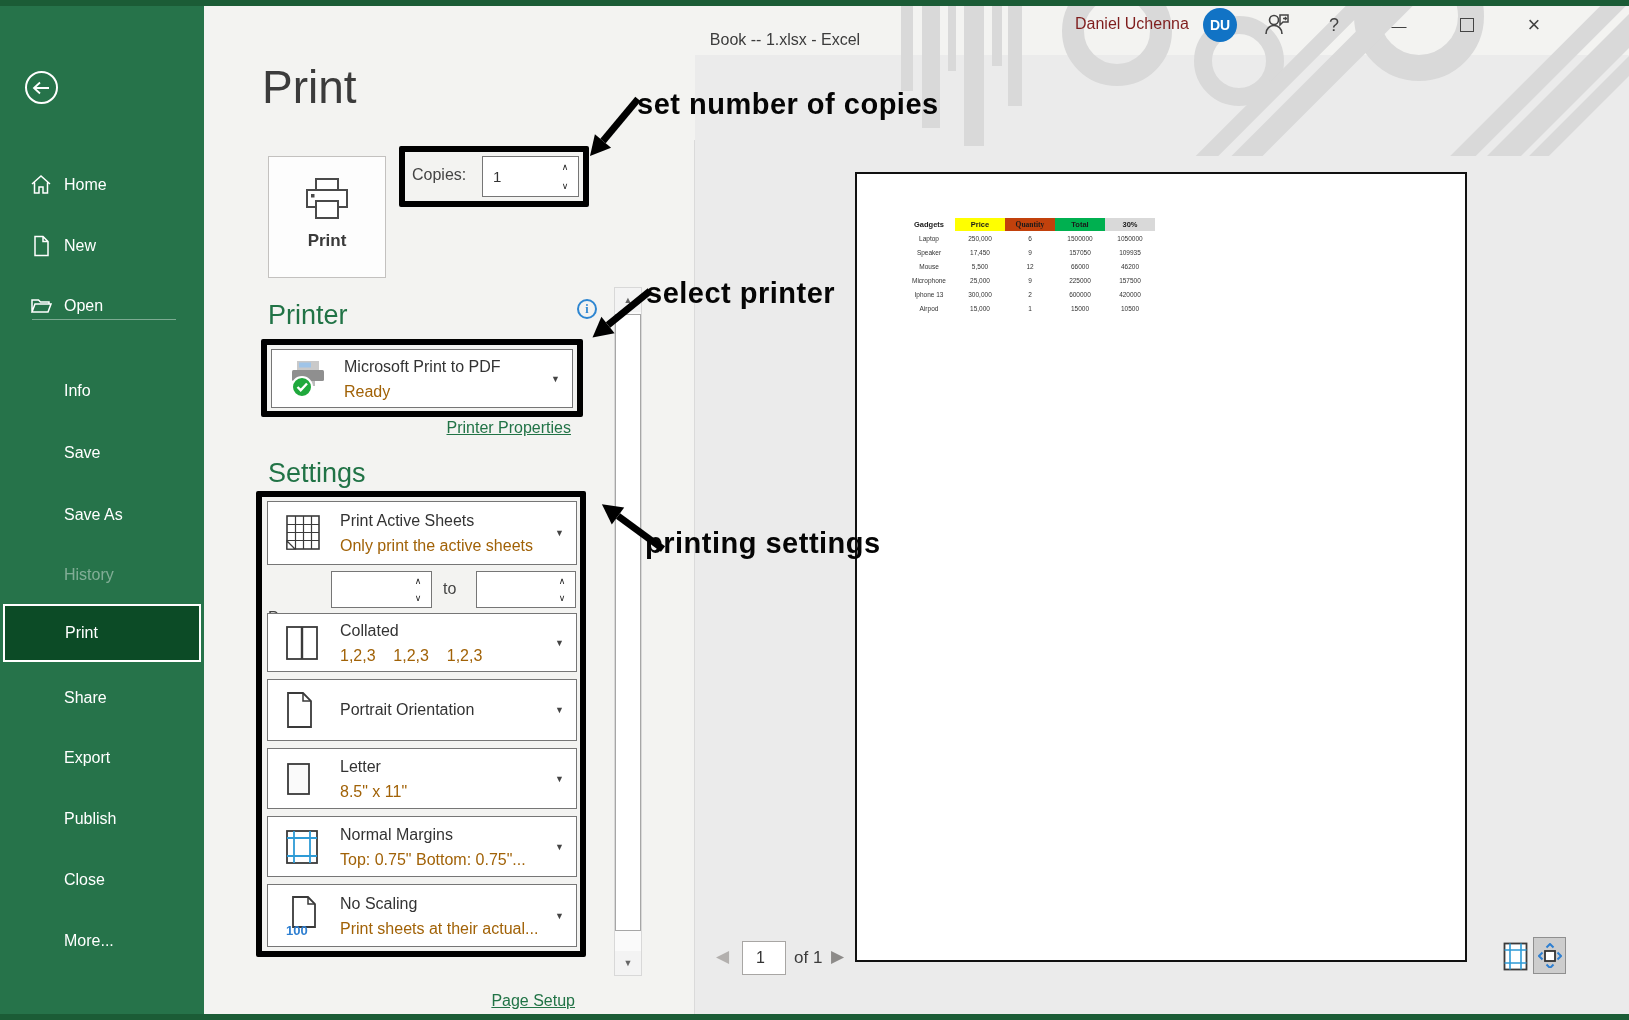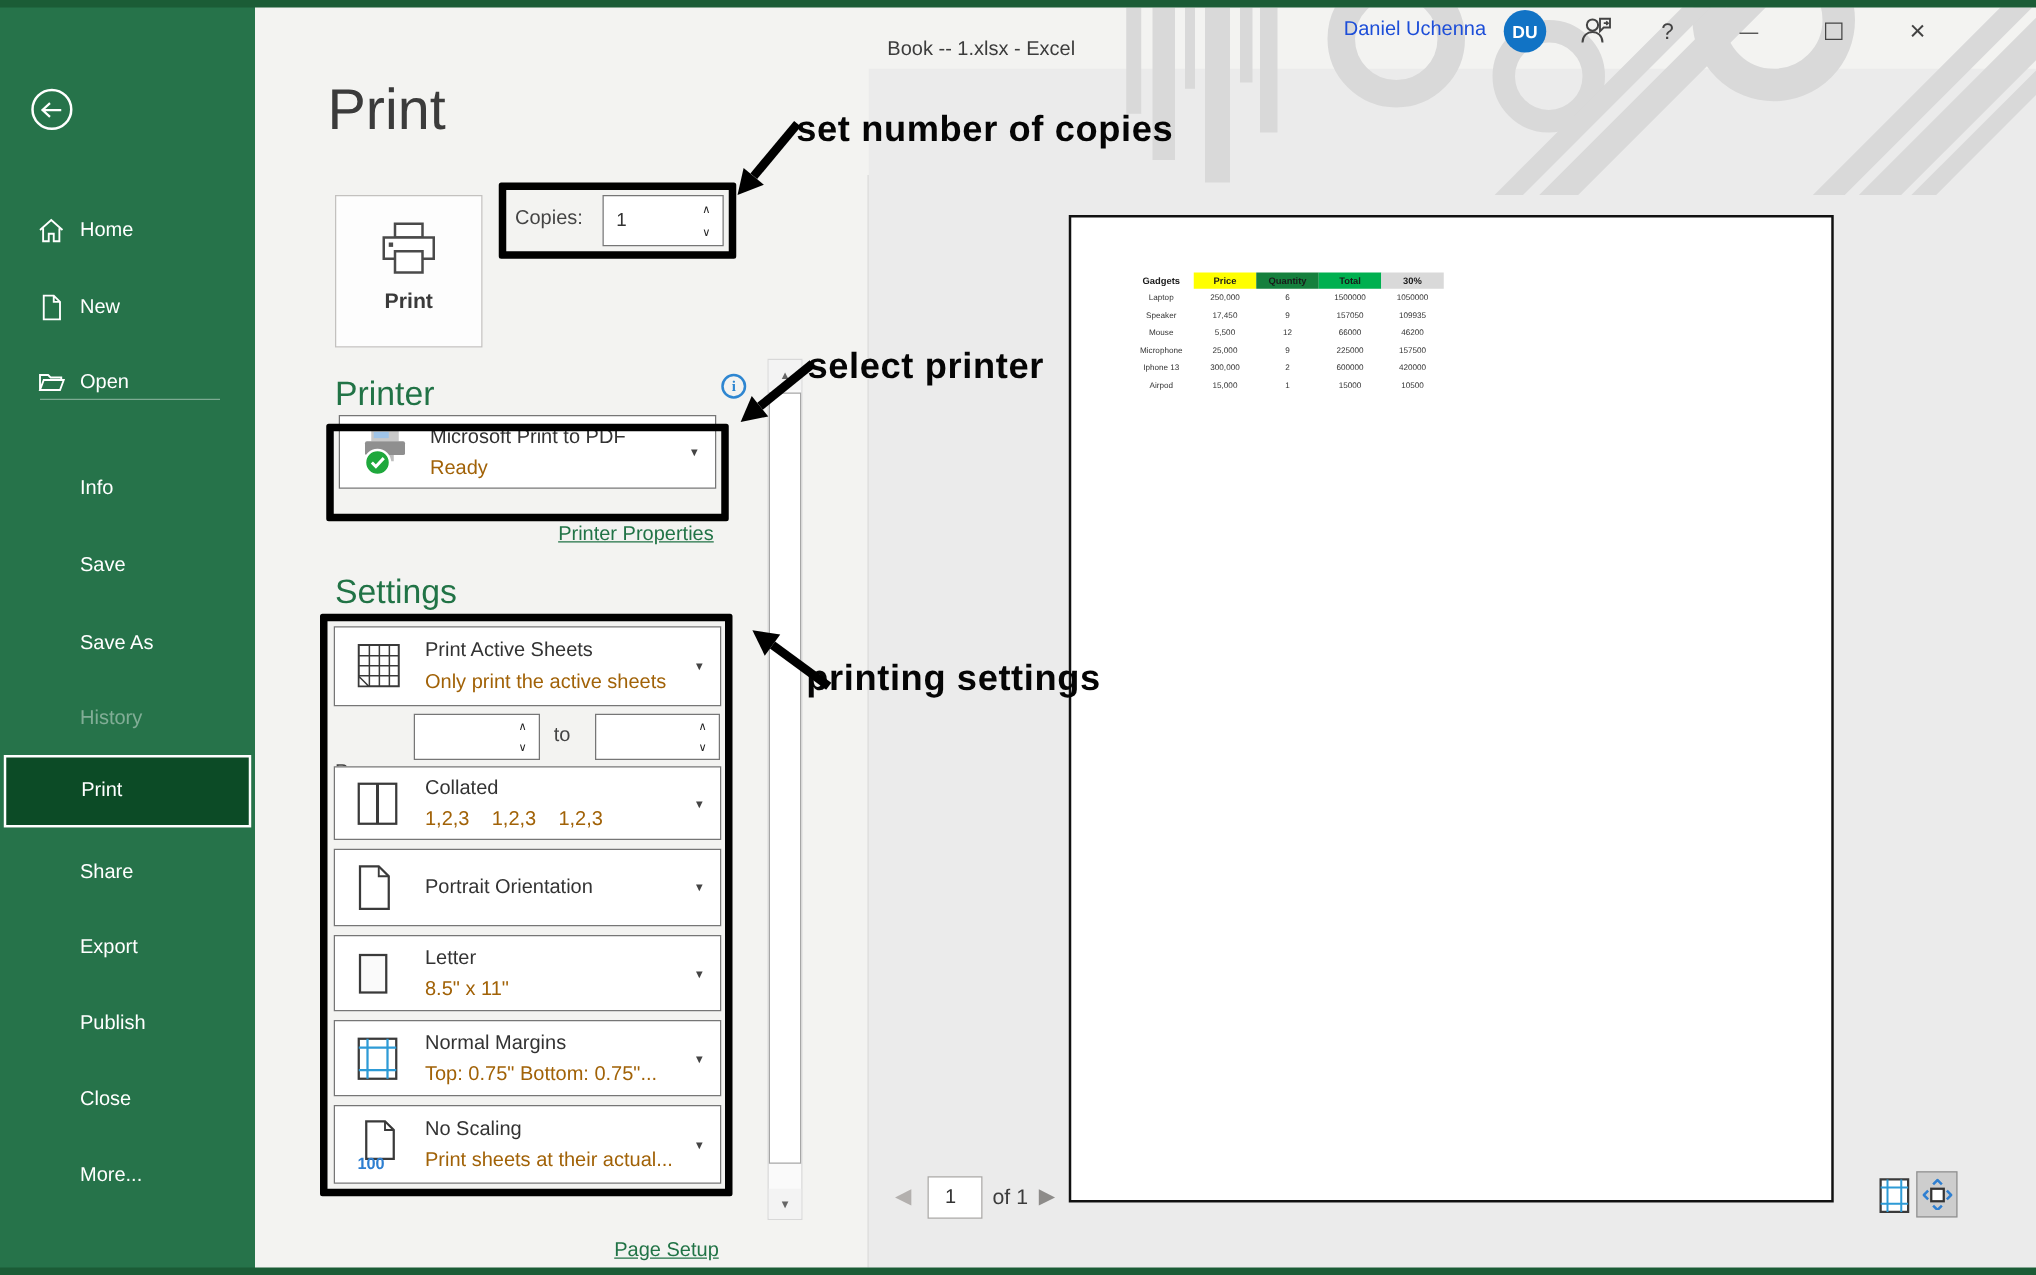--- a/index.html
+++ b/index.html
@@ -11,21 +11,21 @@
   .strip { position:absolute; left:0; width:1629px; height:6px; background:#1b5c36; z-index:6; }
 
   
   .header-art { position:absolute; left:694px; top:6px; width:935px; height:150px; overflow:hidden; z-index:0; }
   .art-bar { position:absolute; top:0; background:#d9d9d9; }
   .art-ring { position:absolute; border-radius:50%; border:22px solid #d9d9d9; }
   .art-stripe { position:absolute; background:#d9d9d9; transform:rotate(45deg); transform-origin:center; }
 
   
   .titlebar-title { position:absolute; left:600px; top:15px; width:370px; text-align:center; font-size:16px; color:#3c3c3c; z-index:2;margin-top:16px; }
-  .user-name { position:absolute; left:1075px; top:15px; font-size:16px; color:#1d4ed8; z-index:2; }
+  .user-name { position:absolute; left:1075px; top:15px; font-size:16px; color:#7f1d1d; z-index:2; }
   .avatar { position:absolute; left:1203px; top:8px; width:34px; height:34px; border-radius:50%; background:#1173c5; color:#ffffff; font-size:14px; font-weight:bold; display:flex; align-items:center; justify-content:center; z-index:2; }
   .tb-btn { position:absolute; top:8px; height:34px; display:flex; align-items:center; justify-content:center; color:#424242; z-index:2; }
 
   
   .sidebar { position:absolute; left:0; top:0; width:204px; height:1020px; background:#26734a; z-index:5; }
   .back-btn { position:absolute; left:25px; top:71px; width:33px; height:33px; border:2px solid #fff; border-radius:50%; display:flex; align-items:center; justify-content:center; }
   .side-item { position:absolute; left:0; width:204px; height:30px; display:flex; align-items:center; color:#fff; font-size:16px; cursor:default;margin-top:28px; }
   .side-item .lbl { position:absolute; left:64px; }
   .side-icon { position:absolute; left:30px; width:22px; height:22px; }
   .side-divider { position:absolute; left:32px; top:319px; width:144px; height:1px; background:rgba(255,255,255,.4); }
@@ -66,21 +66,21 @@
 
   .divider-v { position:absolute; left:694px; top:140px; width:1px; height:874px; background:#dadada; z-index:1; }
 
   
   .preview-bg { position:absolute; left:695px; top:55px; width:934px; height:959px; background:#ebebeb; z-index:0; }
   .preview-page { position:absolute; left:855px; top:172px; width:612px; height:790px; background:#fff; border:2px solid #111; z-index:2; }
   .ptable { position:absolute; left:46px; top:44px; display:grid; grid-template-columns:52px 50px 50px 50px 50px; z-index:3; }
   .ptable .hc { height:13px; display:flex; align-items:center; justify-content:center; font-size:7.5px; font-weight:bold; color:#1a1a1a; }
   .ptable .dc { height:14px; display:flex; align-items:center; justify-content:center; font-size:6.5px; color:#333; }
   .fill-yellow { background:#FFFF00; }
-  .fill-blue { background:#15803d; }
+  .fill-blue { background:#c2410c;font-family:Liberation Serif, serif; }
   .fill-green { background:#00B050; }
   .fill-gray { background:#D9D9D9; }
 
   .nav-tri { position:absolute; font-size:17px; z-index:2; }
   .nav-input { position:absolute; left:742px; top:941px; width:44px; height:34px; background:#fff; border:1px solid #a8a6a4; z-index:2; font-size:16px; color:#333; display:flex; align-items:center; padding-left:13px; }
   .nav-of { position:absolute; left:794px; top:948px; font-size:17px; color:#3c3c3c; z-index:2; }
 
   .corner-btn { position:absolute; z-index:2; display:flex; align-items:center; justify-content:center; }
   .zoom-btn { background:#cdcdcd; border:1px solid #8f8f8f; }
 
@@ -206,21 +206,21 @@
   <span class="val">1</span>
   <div class="spin-btns">
     <span>∧</span>
     <span>∨</span>
   </div>
 </div>
 
 <div class="sec-heading" style="left:268px; top:300px;">Printer</div>
 <div class="abs" style="left:577px; top:299px; width:20px; height:20px; border:2px solid #2E86D1; border-radius:50%; display:flex; align-items:center; justify-content:center; font-size:12px; font-weight:bold; color:#2E86D1; z-index:2; font-family:'Liberation Serif',serif;">i</div>
 
-<div class="native-box" style="left:271px; top:332px; width:302px; height:59px;">
+<div class="native-box" style="left:271px; top:349px; width:302px; height:59px;">
   <svg class="opt-icon" width="40" height="40" viewBox="0 0 40 40">
     <rect x="9" y="2" width="22" height="9" fill="#c9c9c9"></rect>
     <rect x="11" y="3.5" width="12" height="5" fill="#9fc4e8"></rect>
     <rect x="4" y="11" width="32" height="11" rx="1.5" fill="#8f8f8f"></rect>
     <rect x="7" y="22" width="20" height="5" fill="#bdbdbd"></rect>
     <circle cx="14" cy="28" r="10" fill="#1FA83C" stroke="#fff" stroke-width="2"></circle>
     <path d="M9.5 28 l3.2 3.2 L19 24.5" fill="none" stroke="#fff" stroke-width="2.4"></path>
   </svg>
   <div class="opt-text">
     <span class="opt-primary">Microsoft Print to PDF</span>

